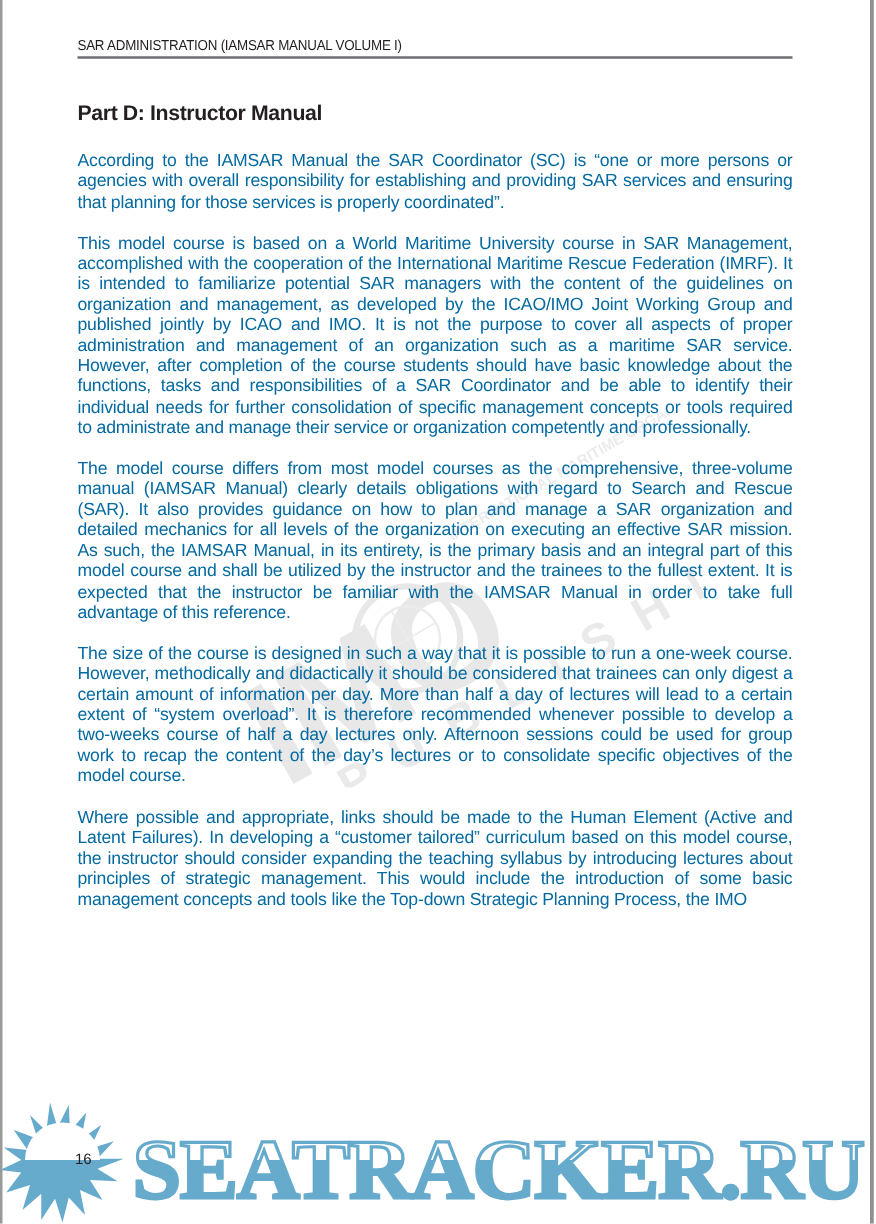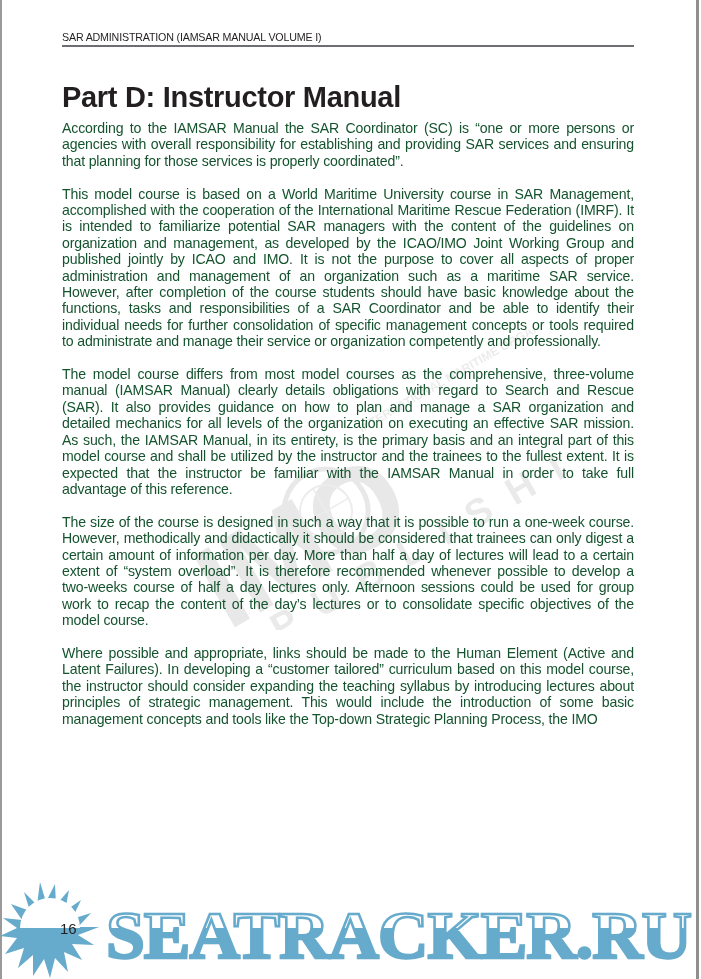--- a/index.html
+++ b/index.html
@@ -18,39 +18,39 @@
   .running-header {
     position: absolute; left: 62px; top: 31px; width: 572px;
     font-size: 11.5px; letter-spacing: -0.2px; color: #231f20;
     white-space: nowrap; transform: scaleX(0.93); transform-origin: left;
   }
   .header-rule {
     position: absolute; left: 62px; top: 45px; width: 572px; height: 2px; background: #6d6e71;
   }
   .page-title {
     position: absolute; left: 62px; top: 81px;
-    font-size: 29px; font-weight: bold; letter-spacing: -0.3px; color: #231f20;
+    font-size: 17px; font-weight: bold; letter-spacing: -0.3px; color: #231f20;
     margin: 0; white-space: nowrap;
   }
   .body-text {
     position: absolute; left: 62px; top: 120px; width: 572px;
-    font-size: 14.1px; line-height: 16.4px; color: #14532d;
+    font-size: 14.1px; line-height: 16.4px; color: #0369a1;
     text-align: justify; letter-spacing: -0.15px;
   }
   .body-text p { margin: 0 0 16.4px 0; }
   .imo-watermark {
     position: absolute; left: 150px; top: 330px; width: 420px; height: 300px;
     pointer-events: none; opacity: 0.55;
   }
   .seatracker-watermark {
     position: absolute; left: 0; top: 880px; width: 701px; height: 99px;
     pointer-events: none;
   }
   .page-number {
-    position: absolute; left: 60px; top: 920px; font-size: 15px; color: #231f20;
+    position: absolute; left: 60px; top: 920px; font-size: 12px; color: #231f20;
   }
 </style>
 </head>
 <body>
 
 <div class="page-border-left"></div>
 <div class="page-border-right"></div>
 
 <div class="running-header">SAR ADMINISTRATION (IAMSAR MANUAL VOLUME I)</div>
 <div class="header-rule"></div>

